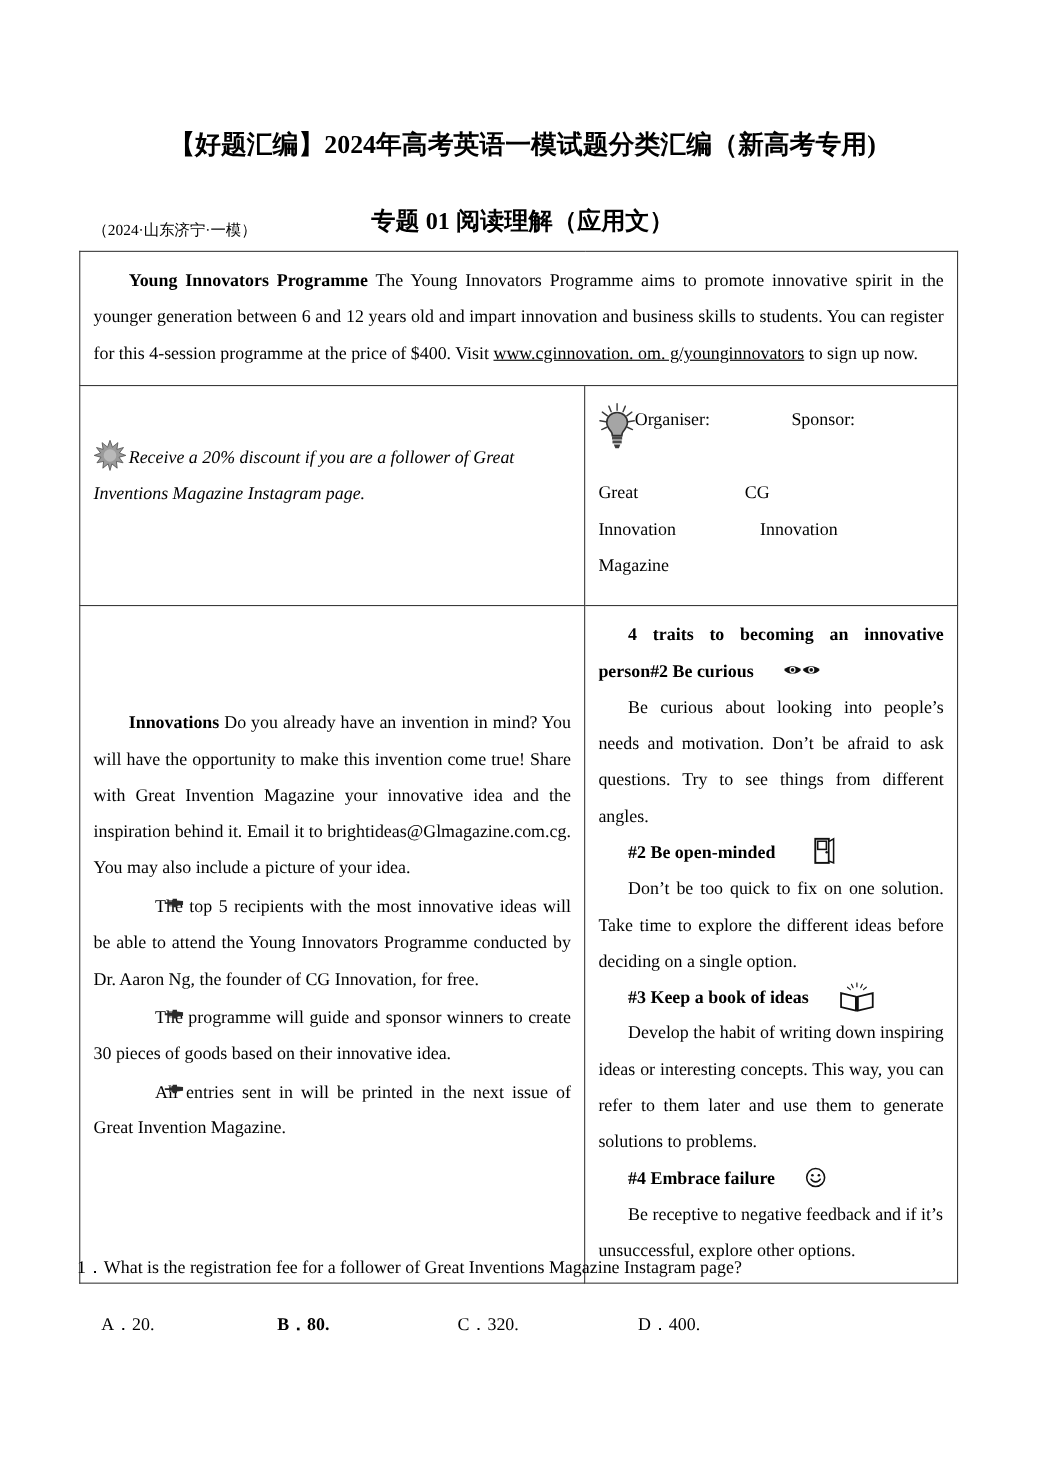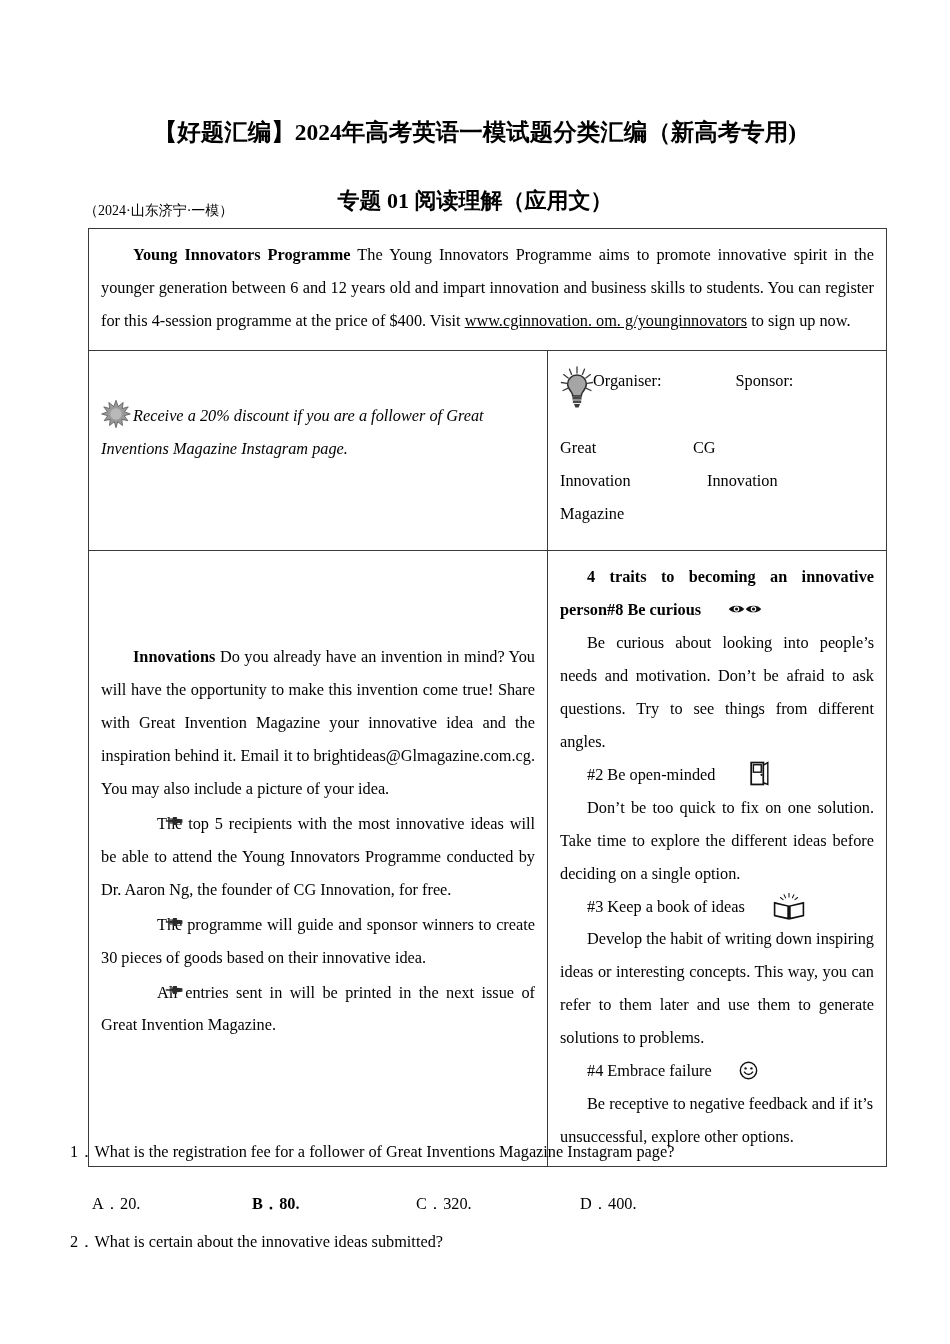--- a/index.html
+++ b/index.html
@@ -51,21 +51,21 @@
     top: 203px;
     left: 84px;
     font-size: 14px;
     line-height: 1.2;
     white-space: nowrap;
   }
 
   
   .ad-table {
     position: absolute;
-    left: 88px;
+    left: 72px;
     top: 228px;
     width: 798px;
     border-collapse: collapse;
     table-layout: fixed;
   }
   .ad-table td {
     border: 1.4px solid #3a3a3a;
     vertical-align: top;
     padding: 0;
   }
@@ -160,21 +160,21 @@
     margin: 0;
     font-size: 16.3px;
     font-weight: bold;
     line-height: 2.02;
     text-align: justify;
     text-indent: 27px;
   }
   p.trait-h2 {
     margin: 0;
     font-size: 16.3px;
-    font-weight: normal;
+    font-weight: bold;
     line-height: 2.02;
     text-align: left;
     text-indent: 27px;
   }
   p.trait-b {
     margin: 0;
     font-size: 16.3px;
     line-height: 2.02;
     text-align: justify;
     text-indent: 27px;
@@ -279,21 +279,21 @@
                     <path d="M6.4 5 L9.4 5 M6.4 10 L9.4 10" stroke="#ffffff" stroke-width="0.8"></path>
                   </svg></span><span>The programme will guide and sponsor winners to create 30 pieces of goods based on their innovative idea.</span></p>
             <p class="body indent"><span class="icon hand-icon"><svg viewBox="0 0 24 15" width="19" height="12" aria-hidden="true">
                     <path d="M1 6.5 L6 6.5 L6 4 L10 4 L10 2.5 L15 2.5 L15 4.5 L22 5.2 L22 9.6 L15 10.4 L15 12.4 L10 12.4 L10 11 L6 11 L6 8.6 L1 8.6 Z" fill="#2b2b2b"></path>
                     <path d="M6.4 5 L9.4 5 M6.4 10 L9.4 10" stroke="#ffffff" stroke-width="0.8"></path>
                   </svg></span><span>All entries sent in will be printed in the next issue of Great Invention Magazine.</span></p>
           </div>
         </td>
         <td>
           <div class="cell-inner" style="padding-top:10px;padding-bottom:12px;">
-            <p class="trait-h"><span>4 traits to becoming an innovative person</span><span>#8 Be curious</span><span class="icon eye-icon"><svg viewBox="0 0 22 14" width="17" height="12" aria-hidden="true">
+            <p class="trait-h"><span>4 traits to becoming an innovative person</span><span>#2 Be curious</span><span class="icon eye-icon"><svg viewBox="0 0 22 14" width="17" height="12" aria-hidden="true">
                     <path d="M1 7 C5 1.2 17 1.2 21 7 C17 12.8 5 12.8 1 7 Z" fill="#111111"></path>
                     <circle cx="11" cy="7" r="3.6" fill="#ffffff"></circle>
                     <circle cx="11" cy="7" r="2.1" fill="#111111"></circle>
                   </svg></span><span class="icon eye-icon"><svg viewBox="0 0 22 14" width="17" height="12" aria-hidden="true">
                     <path d="M1 7 C5 1.2 17 1.2 21 7 C17 12.8 5 12.8 1 7 Z" fill="#111111"></path>
                     <circle cx="11" cy="7" r="3.6" fill="#ffffff"></circle>
                     <circle cx="11" cy="7" r="2.1" fill="#111111"></circle>
                   </svg></span></p>
             <p class="trait-b">Be curious about looking into people’s needs and motivation. Don’t be afraid to ask questions. Try to see things from different angles.</p>
 
@@ -329,16 +329,15 @@
           </div>
         </td>
       </tr>
 
     </tbody>
   </table>
 
   <div class="questions">
     <div class="q-line"><span class="q-num">1．</span><span>What is the registration fee for a follower of Great Inventions Magazine Instagram page?</span></div>
     <div class="opts"><span class="opt a">A．20.</span><span class="opt b">B．80.</span><span class="opt c">C．320.</span><span class="opt">D．400.</span></div>
-    <div class="q-line" style="margin-top:6px;"><span class="q-num">2．</span><span>What is certain about the innovative ideas submitted?</span></div>
   </div>
 
 </div>
 
 </body></html>

